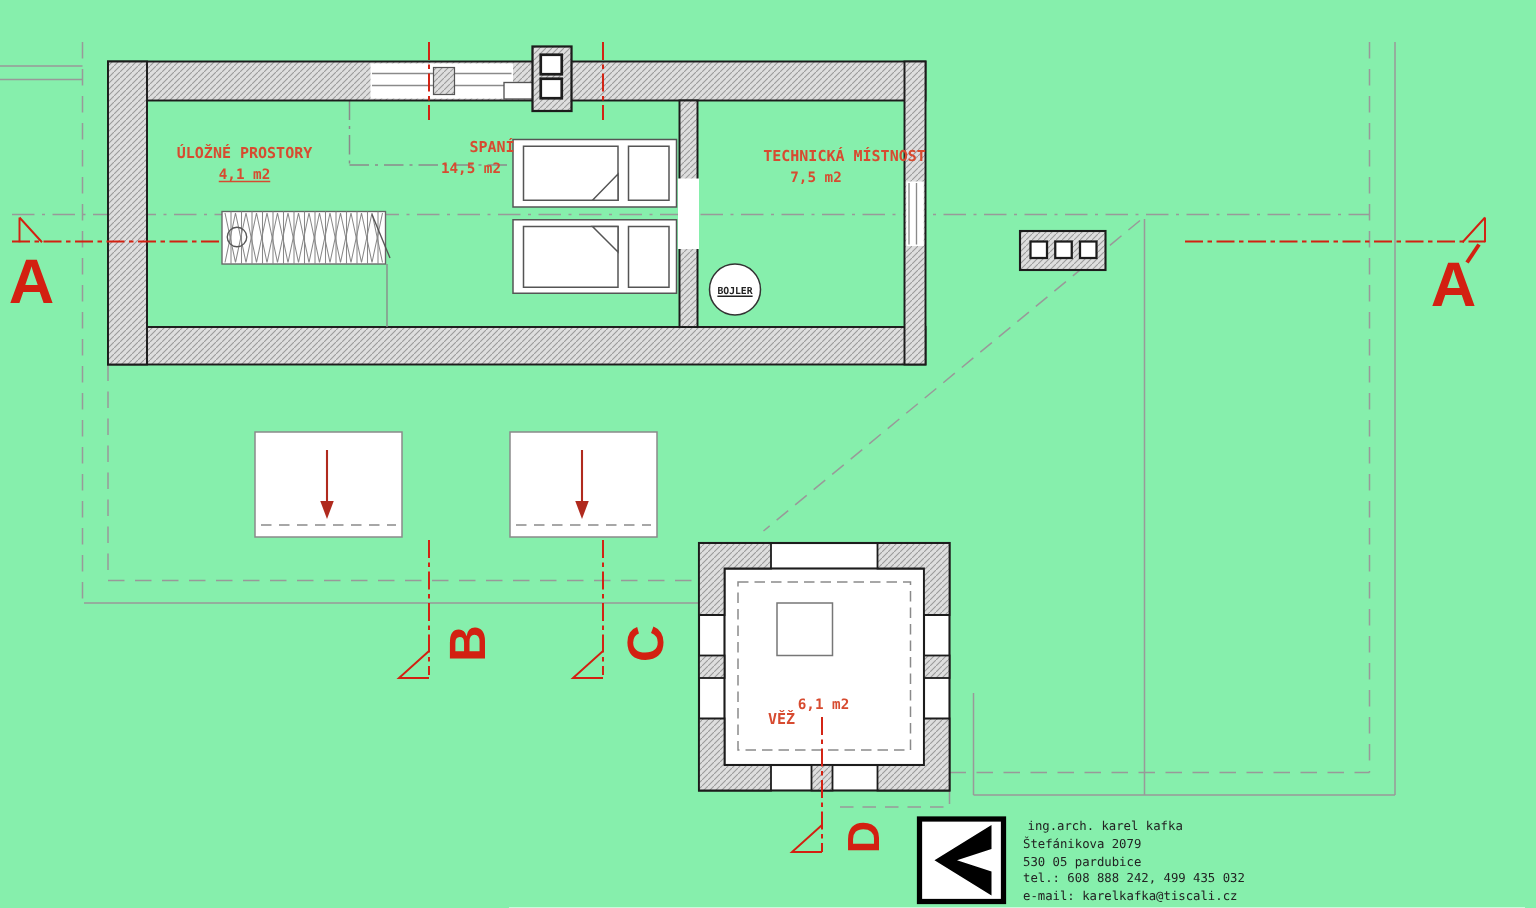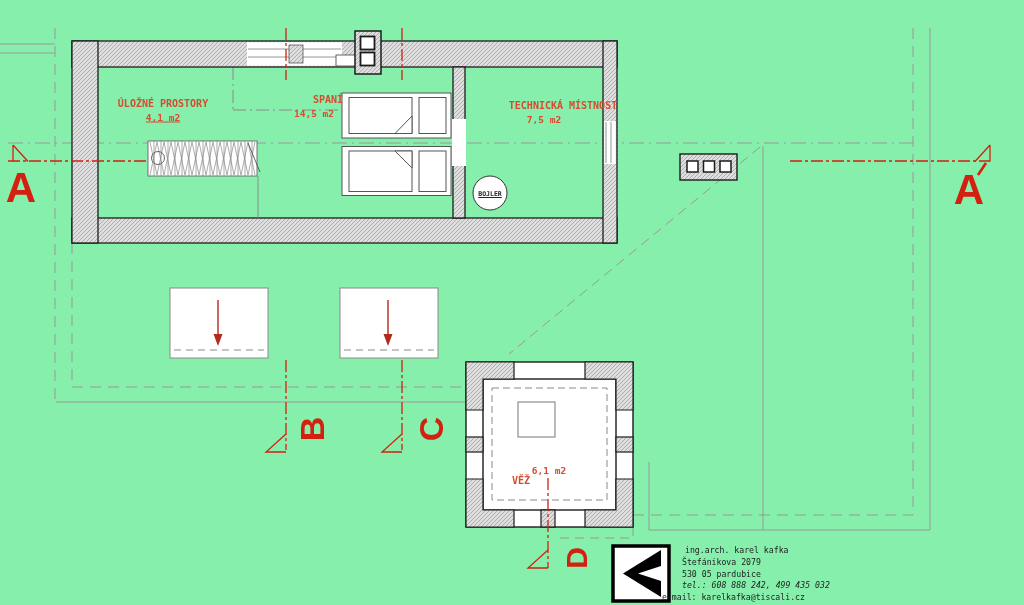--- a/index.html
+++ b/index.html
@@ -188,16 +188,16 @@
 
 <div class="seclet" style="left:21px;top:188px;">A</div>
 <div class="seclet" style="left:969px;top:190px;">A</div>
 <div class="seclet rot" style="left:312px;top:429px;">B</div>
 <div class="seclet rot" style="left:431px;top:429px;">C</div>
 <div class="seclet rot sm" style="left:577px;top:558px;">D</div>
 
 <div class="tb-line" style="left:685px;top:546px;">ing.arch. karel kafka</div>
 <div class="tb-line" style="left:682px;top:558px;">Štefánikova 2079</div>
 <div class="tb-line" style="left:682px;top:569.5px;">530 05 pardubice</div>
-<div class="tb-line" style="left:682px;top:581px;font-style:italic;">tel.: 608 888 242, 499 435 032</div>
-<div class="tb-line" style="left:662px;top:592.5px;">e-mail: karelkafka@tiscali.cz</div>
+<div class="tb-line" style="left:682px;top:581px;">tel.: 608 888 242, 499 435 032</div>
+<div class="tb-line" style="left:682px;top:592.5px;">e-mail: karelkafka@tiscali.cz</div>
 
 </div>
 
 </body></html>

